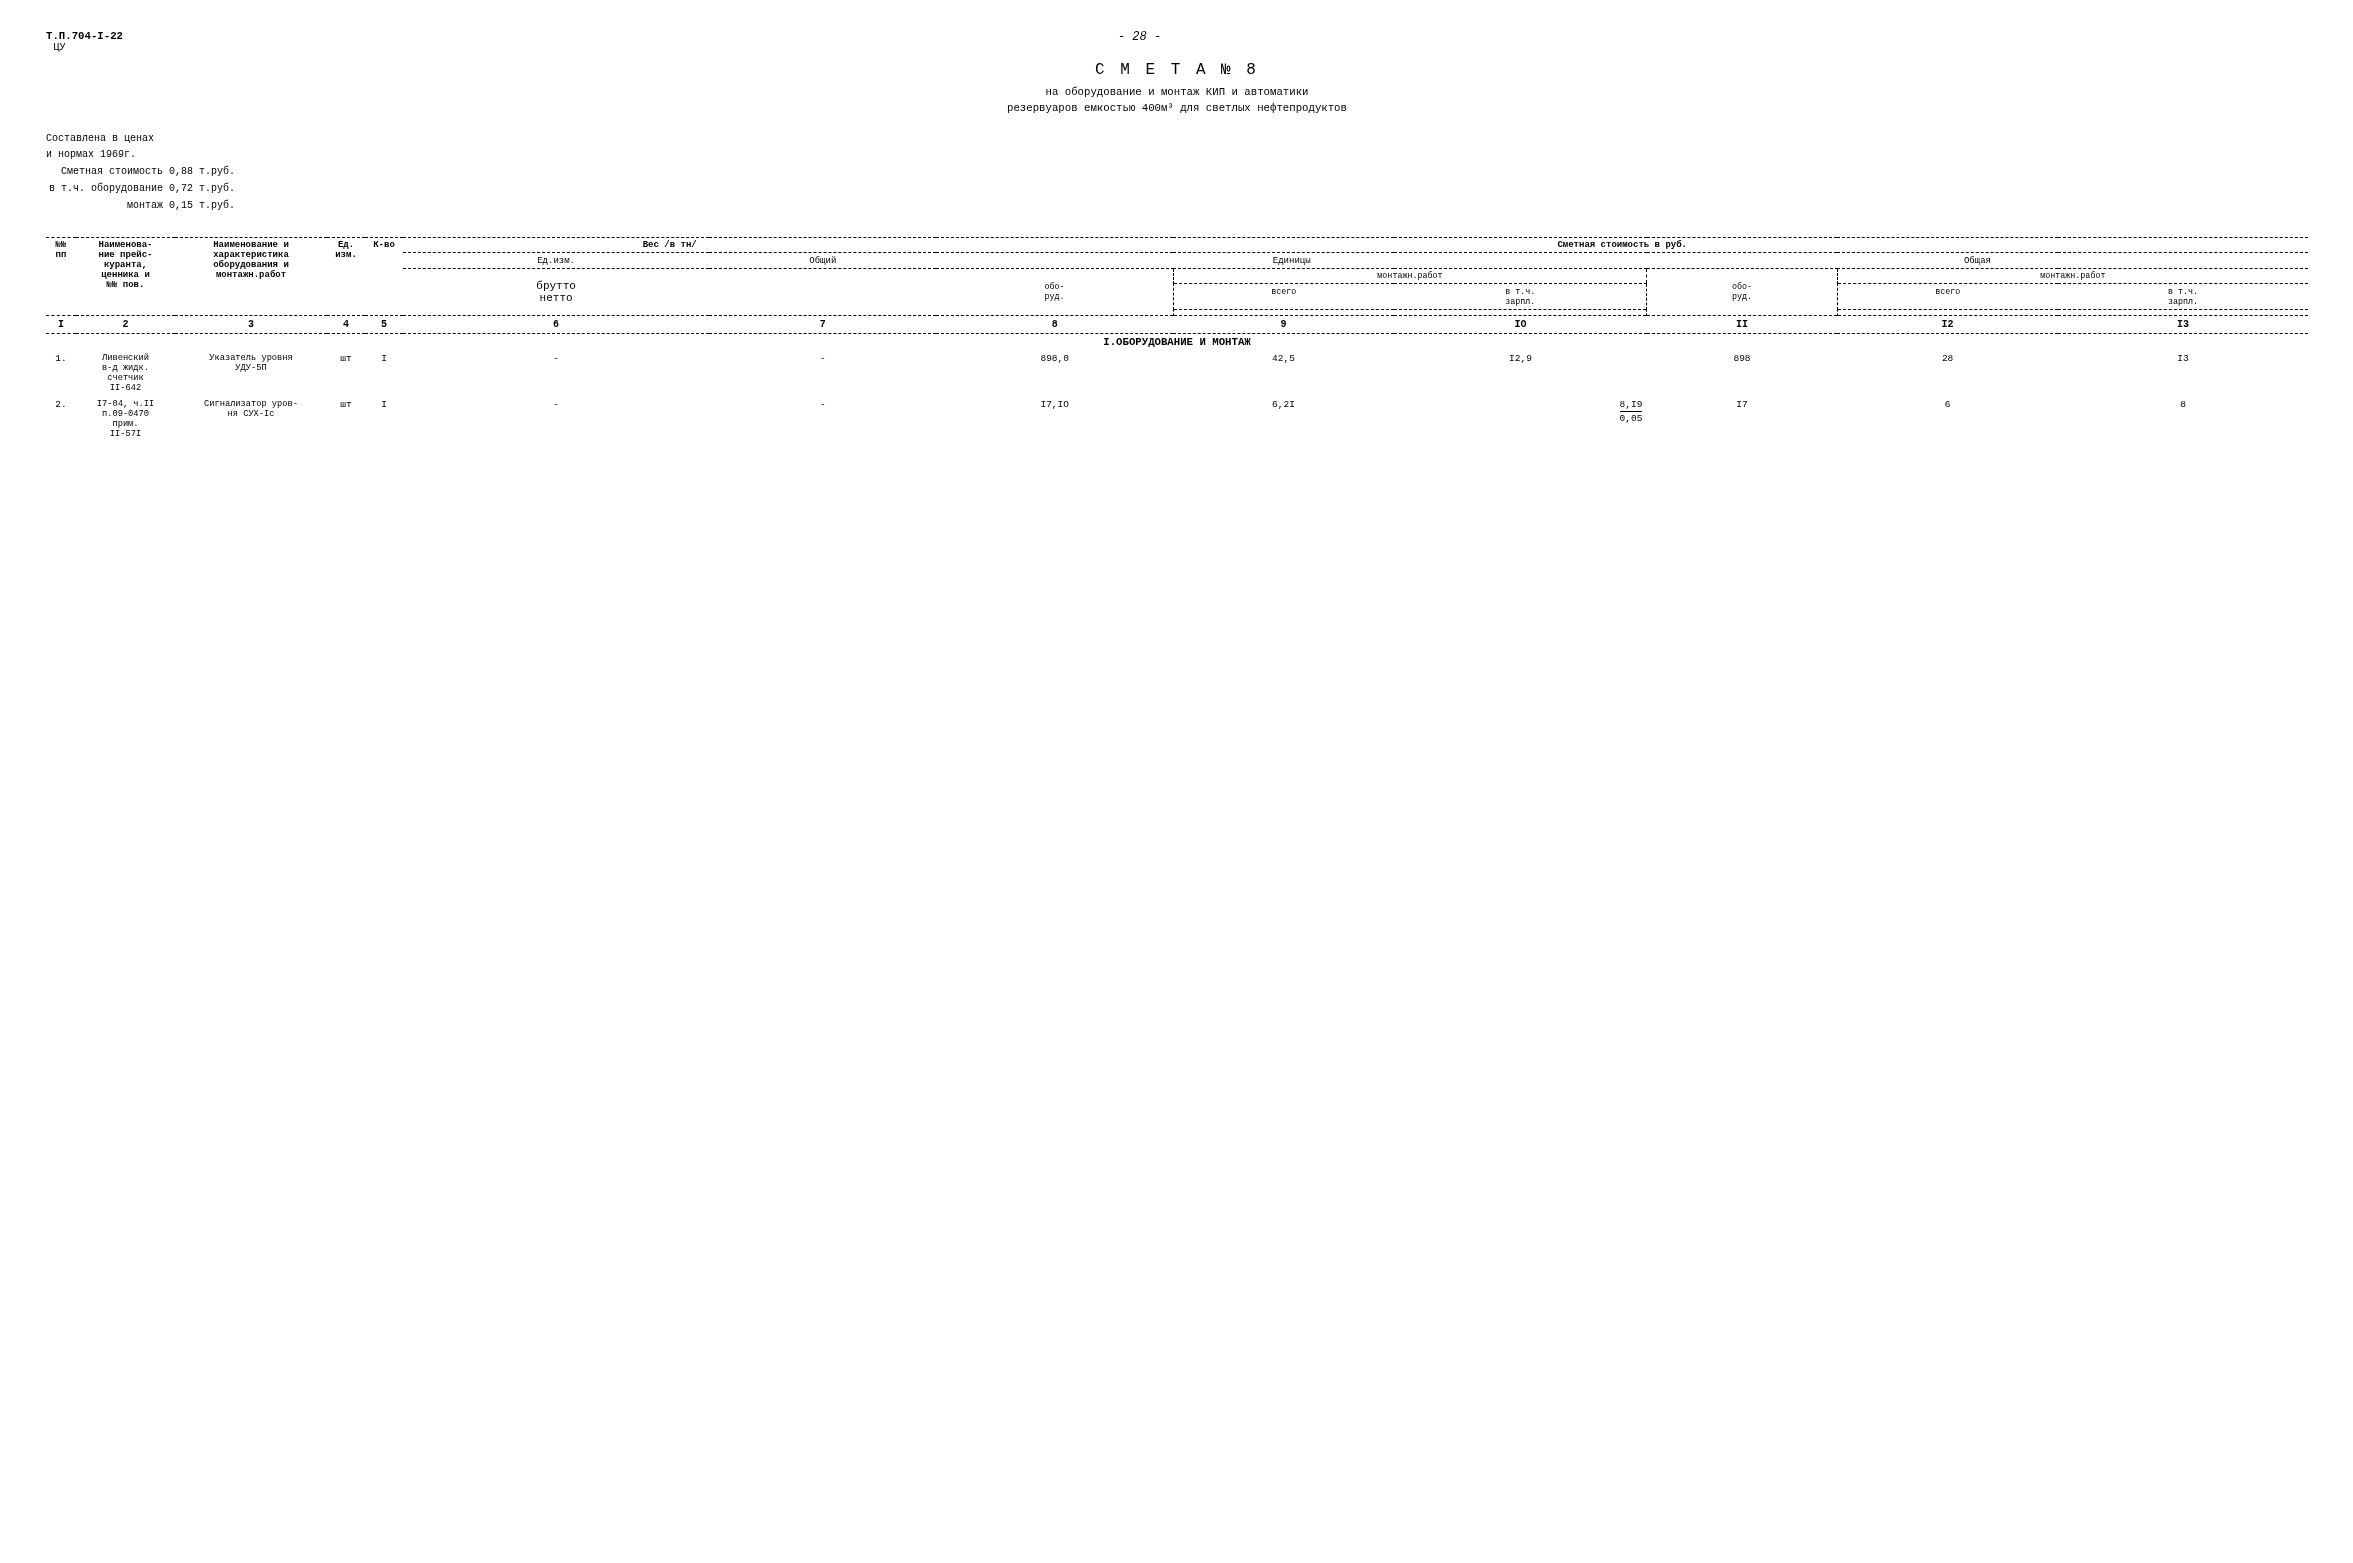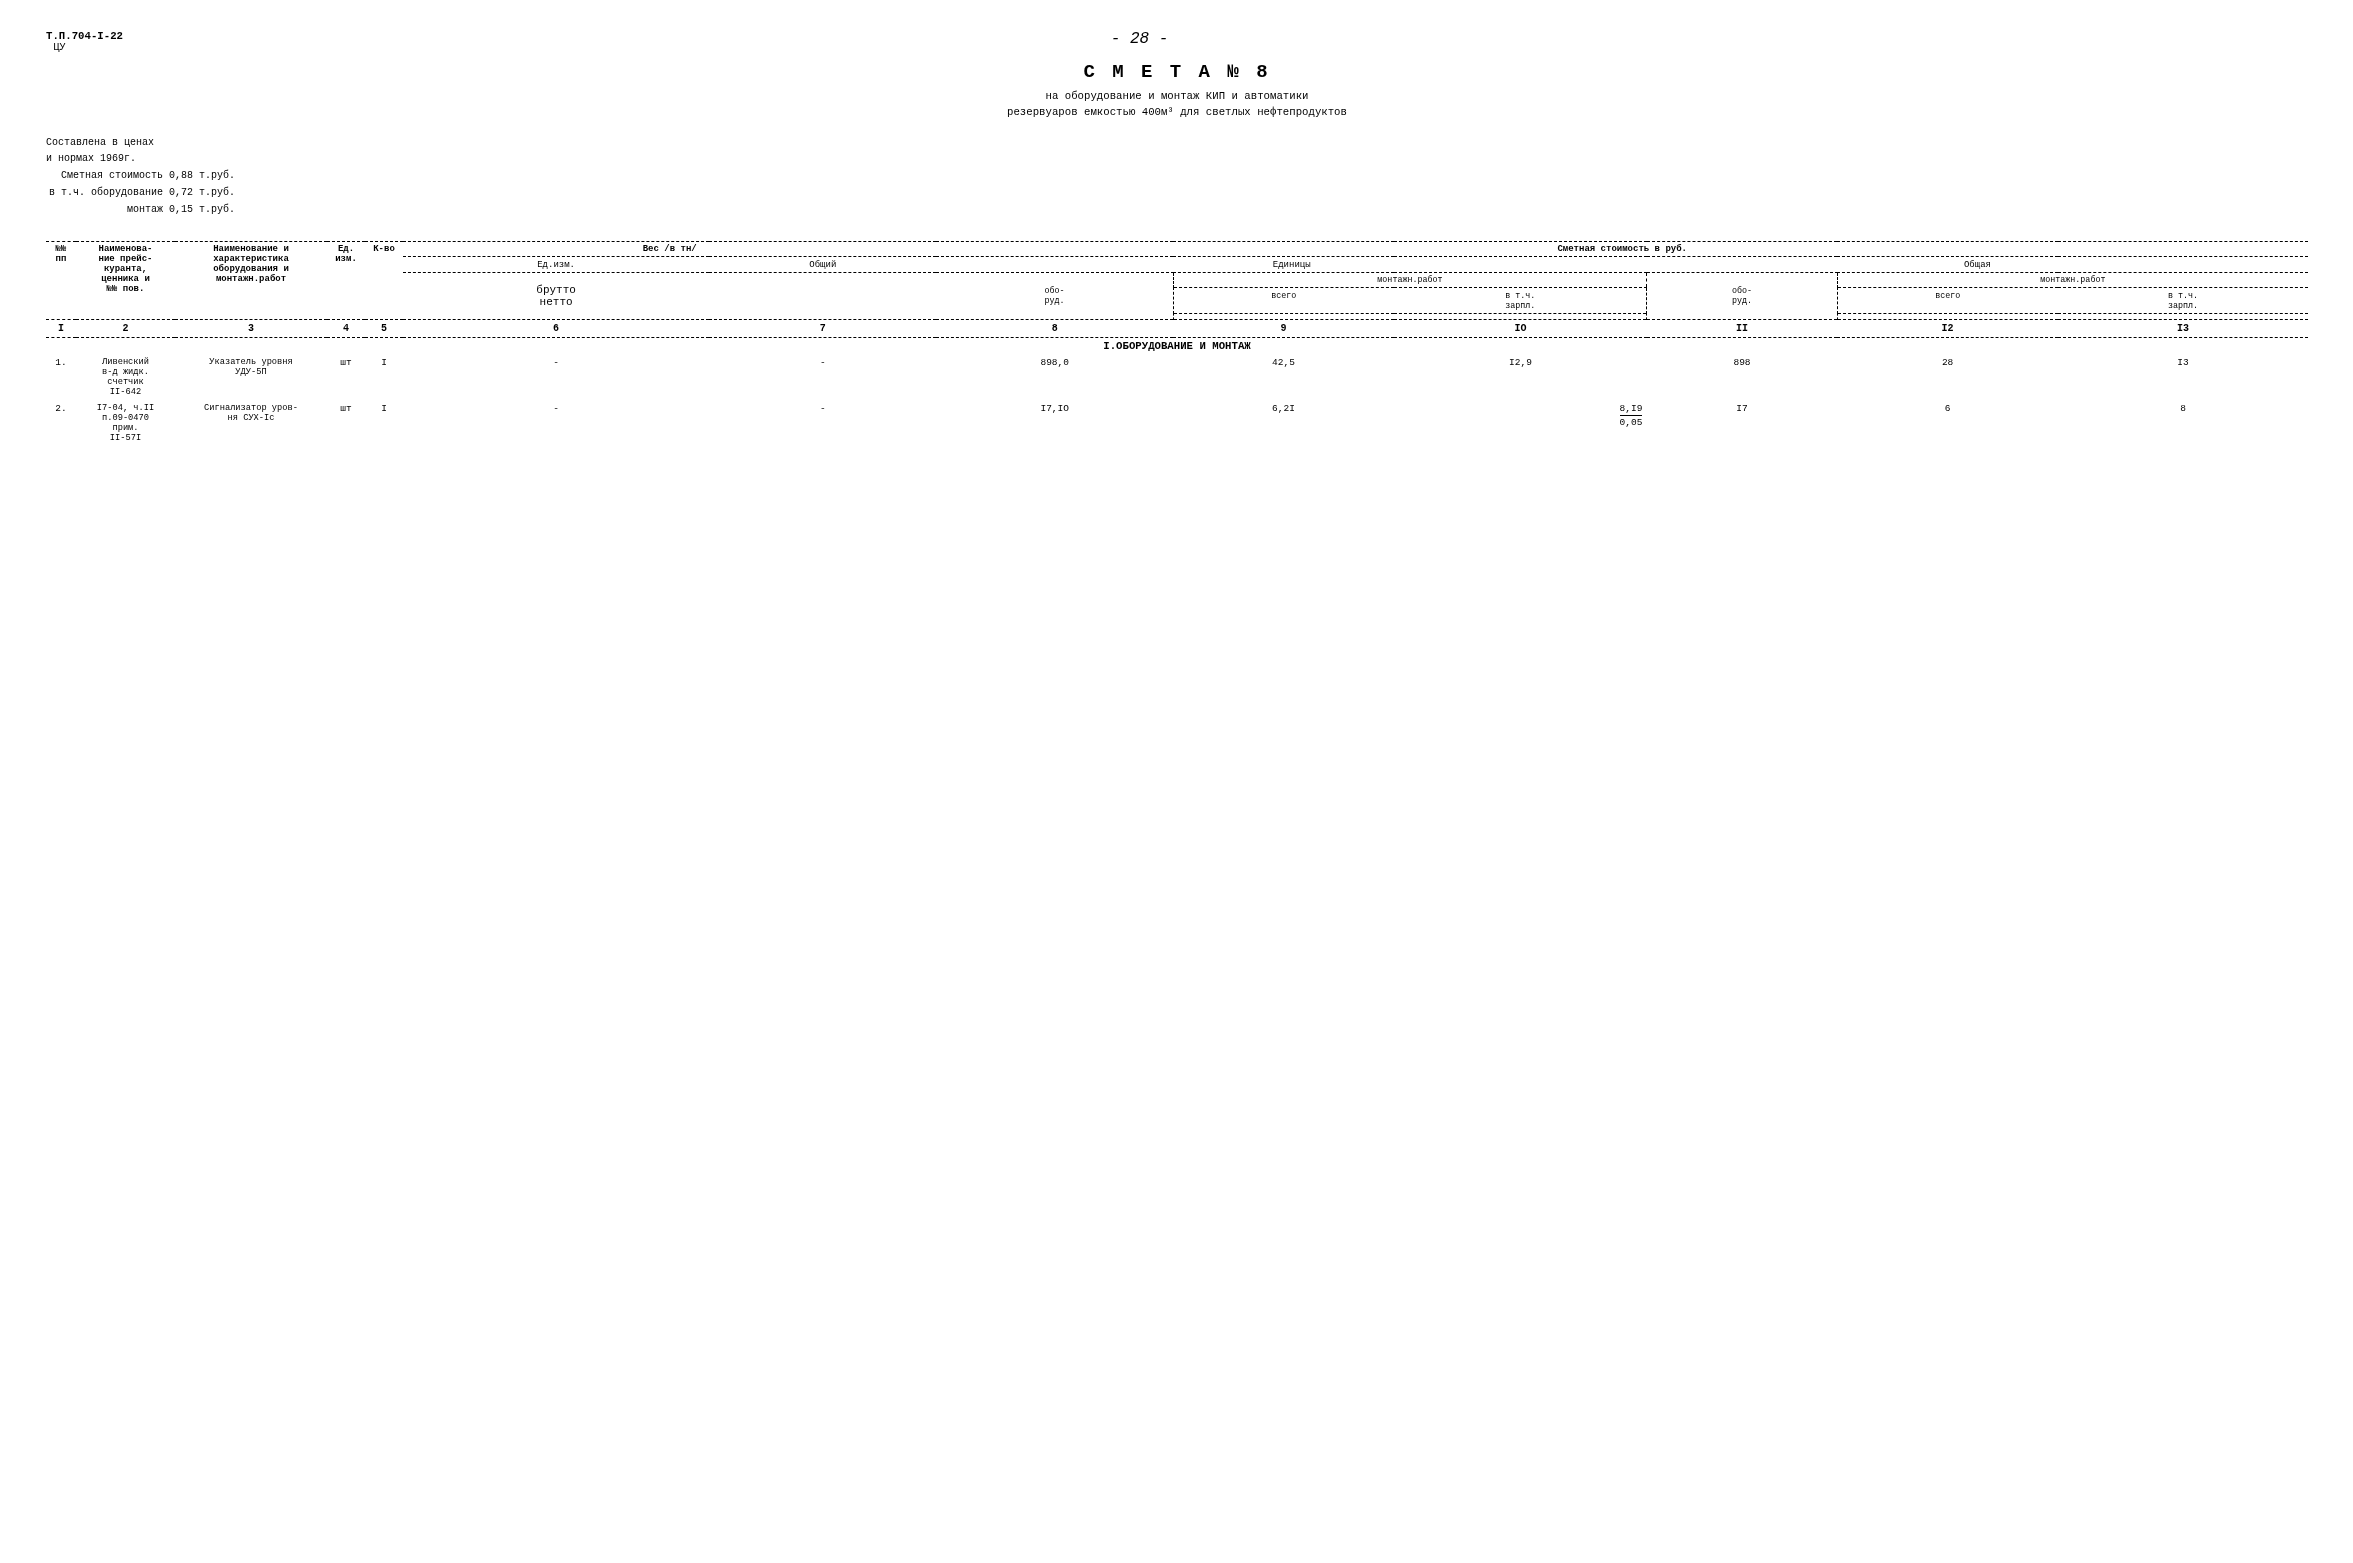--- a/index.html
+++ b/index.html
@@ -19,34 +19,34 @@
       align-items: flex-start;
       margin-bottom: 8px;
     }
 
     .doc-code {
       font-size: 10.7px;
       font-weight: bold;
     }
 
     .page-num {
+      font-size: 12px;
+      font-style: italic;
+      text-align: center;
+      flex: 1;
+    }
+
+    .title-block {
+      text-align: center;
+      margin: 7.6px 0 13.7px 0;
+    }
+
+    .title-main {
       font-size: 16px;
-      font-style: italic;
-      text-align: center;
-      flex: 1;
-    }
-
-    .title-block {
-      text-align: center;
-      margin: 7.6px 0 13.7px 0;
-    }
-
-    .title-main {
-      font-size: 19px;
-      font-weight: bold;
+      font-weight: normal;
       letter-spacing: 3px;
       margin-bottom: 4.6px;
     }
 
     .title-sub {
       font-size: 10.7px;
       line-height: 1.5;
     }
 
     .meta-block {

